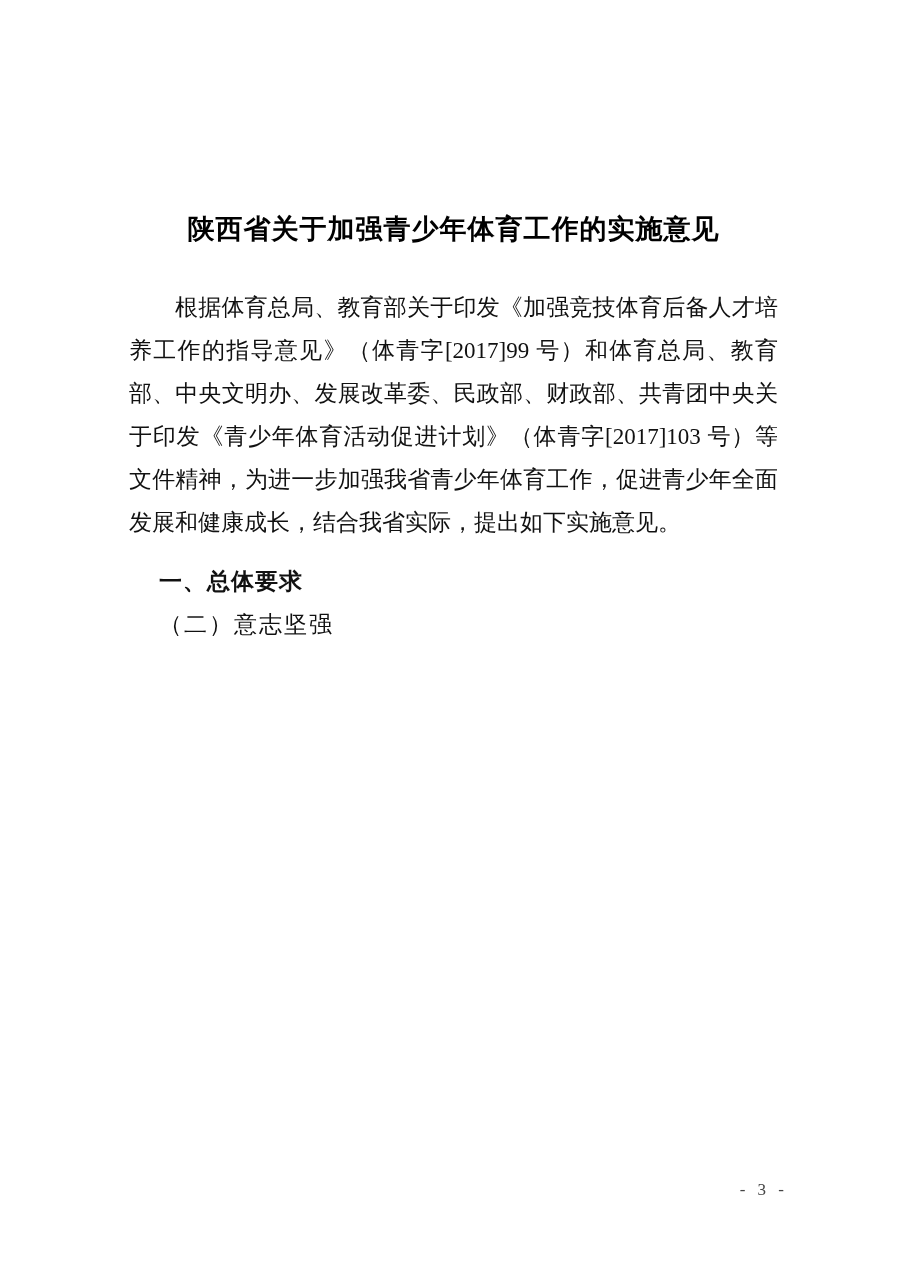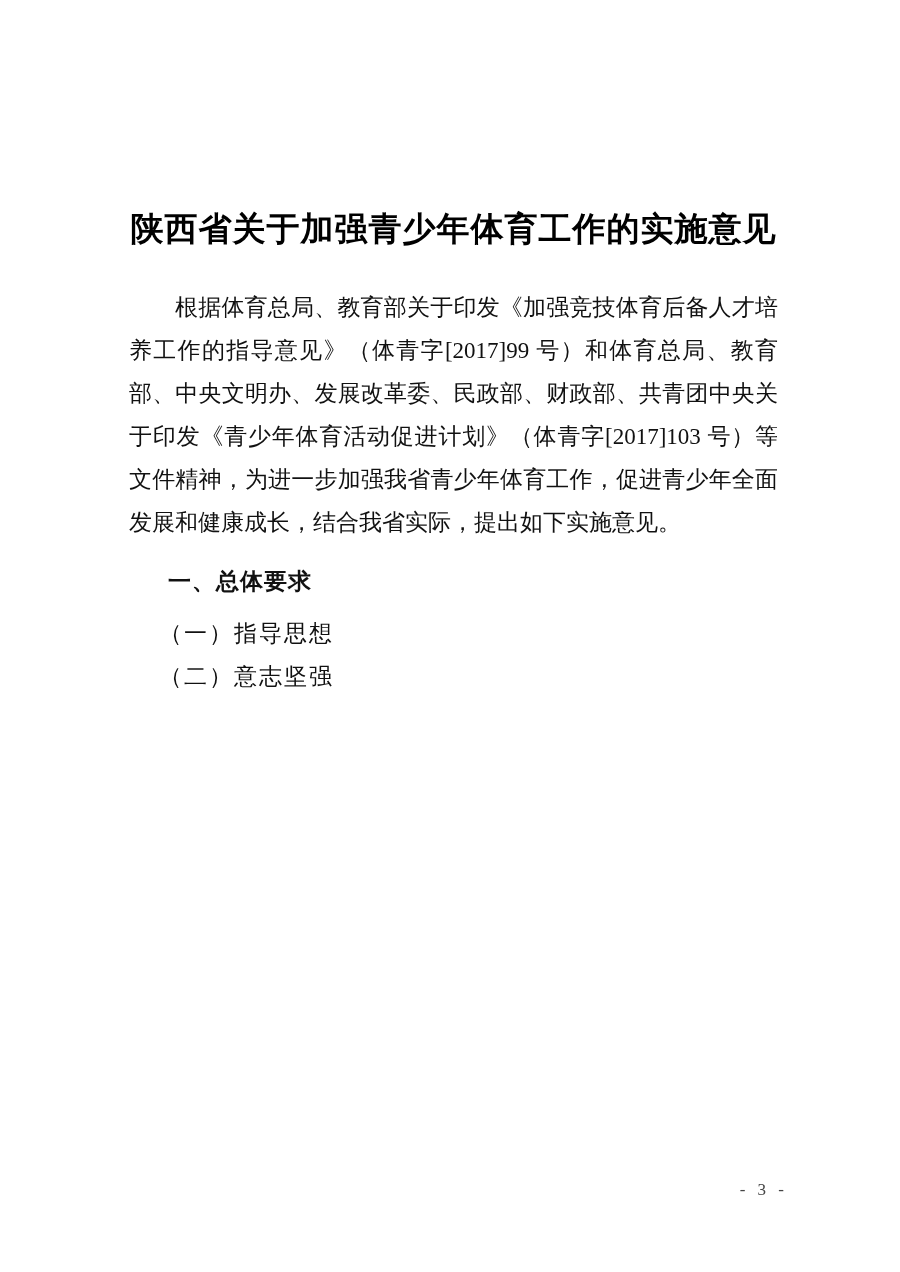--- a/index.html
+++ b/index.html
@@ -18,39 +18,39 @@
   }
   .content {
     position: absolute;
     left: 113px;
     top: 0;
     width: 681px;
   }
   .doc-title {
     margin: 209px 0 0 0;
     text-align: center;
-    font-size: 33px;
+    font-size: 27px;
     line-height: 40px;
     font-weight: bold;
     letter-spacing: 1px;
     color: #000000;
     font-family: "Liberation Serif", serif;
   }
   .body-flow {
     margin-top: 37px;
     font-size: 23px;
     line-height: 43px;
     text-align: justify;
   }
   .para {
     margin: 16px;
     text-indent: 2em;
   }
   .heading-bold {
-    margin: 9px;
+    margin: 0;
     text-indent: 2em;
     font-weight: bold;
     font-family: "Liberation Sans", sans-serif;
     letter-spacing: 1px;
   }
   .heading-kai {
     margin: 0;
     text-indent: 2em;
     letter-spacing: 2px;
   }
@@ -71,21 +71,20 @@
   <div class="content">
 
     <h1 class="doc-title">陕西省关于加强青少年体育工作的实施意见</h1>
 
     <div class="body-flow">
 
       <p class="para">根据体育总局、教育部关于印发《加强竞技体育后备人才培养工作的指导意见》（体青字[2017]99 号）和体育总局、教育部、中央文明办、发展改革委、民政部、财政部、共青团中央关于印发《青少年体育活动促进计划》（体青字[2017]103 号）等文件精神，为进一步加强我省青少年体育工作，促进青少年全面发展和健康成长，结合我省实际，提出如下实施意见。</p>
 
       <p class="heading-bold">一、总体要求</p>
 
-      <p class="heading-kai">（一）指导思想</p>
 
 
       <p class="heading-kai">（二）意志坚强</p>
 
 
     </div>
   </div>
 
   <div class="page-number">- 3 -</div>
 </div>

